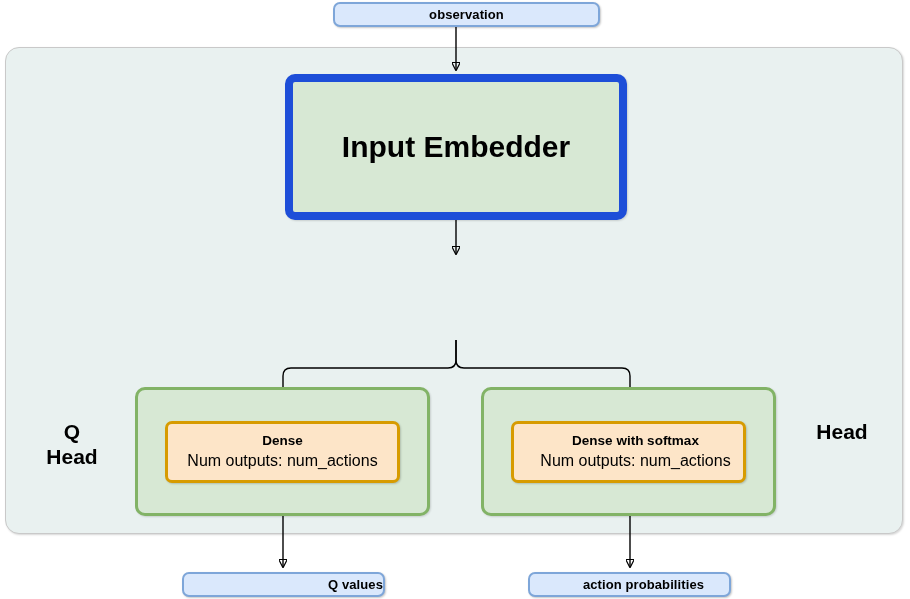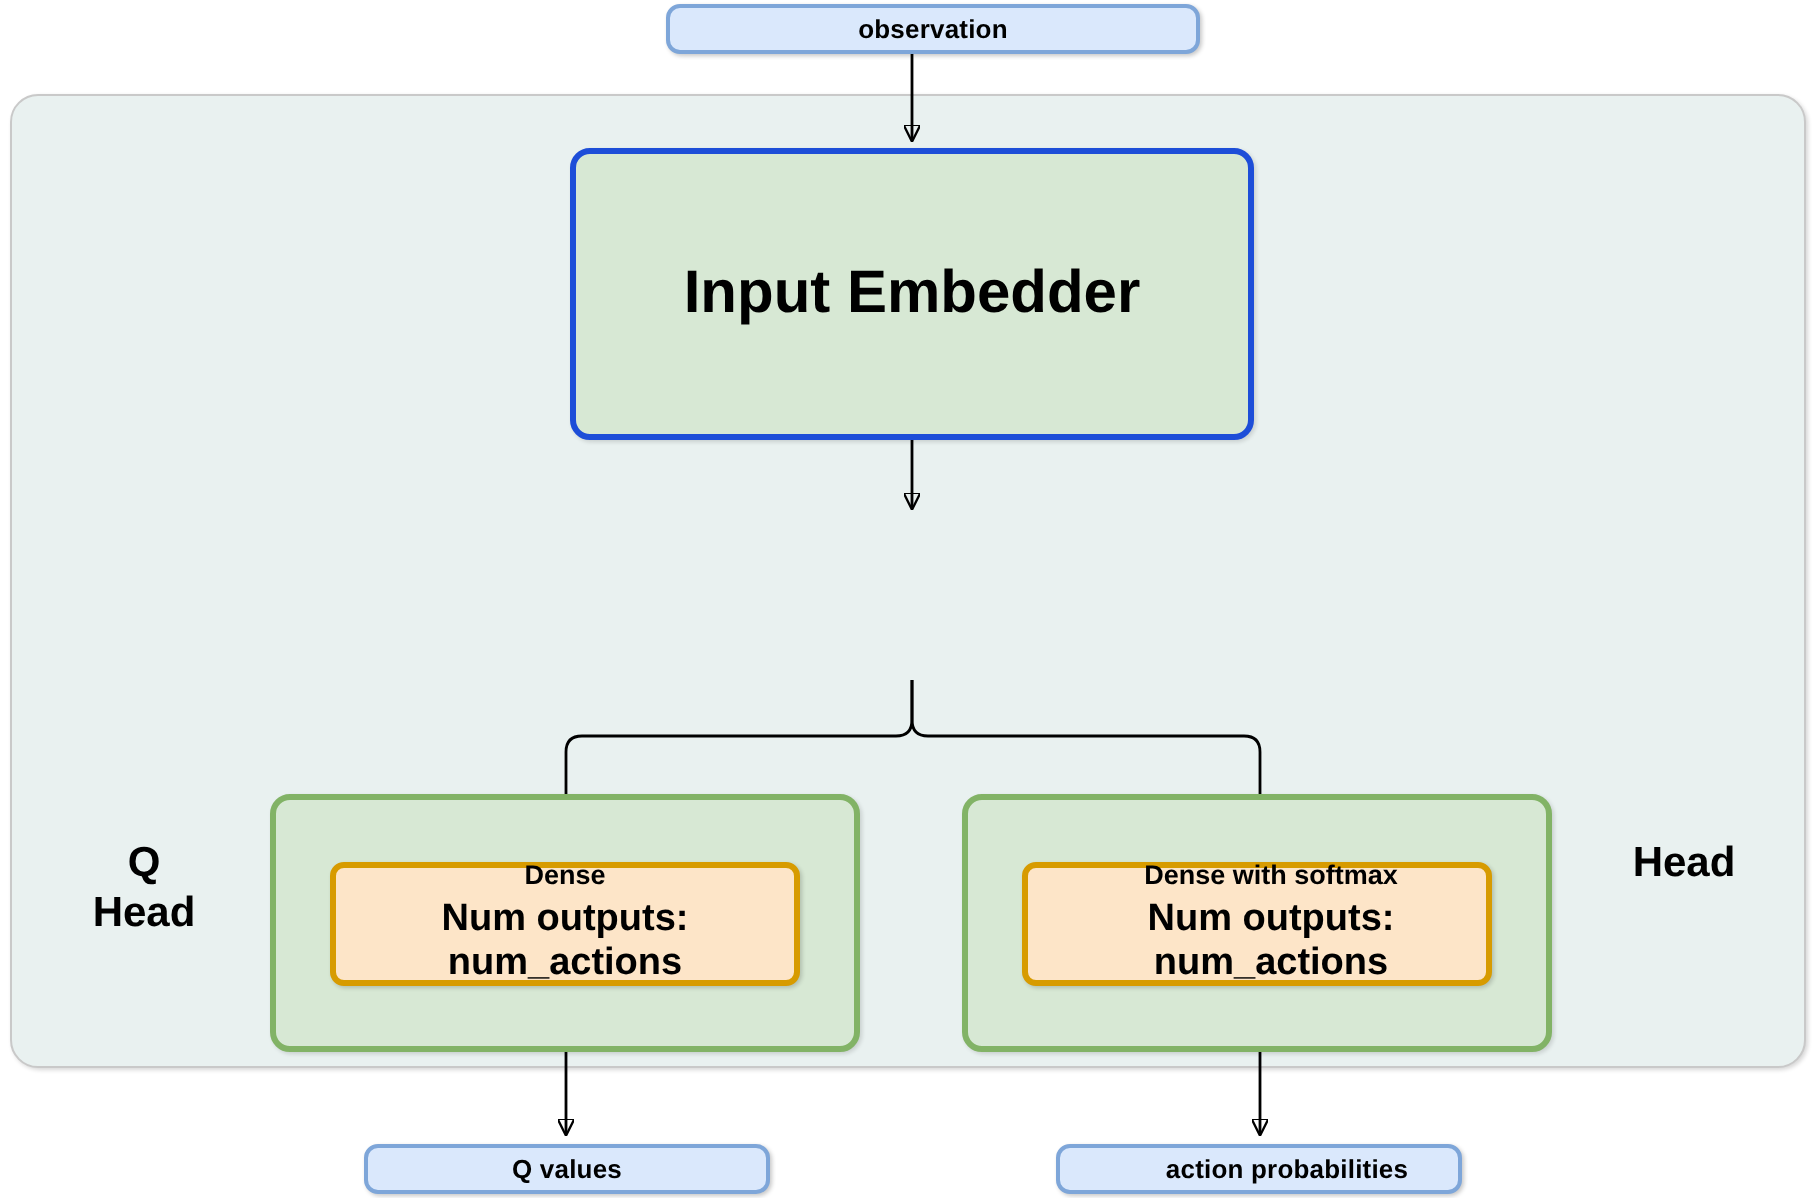--- a/index.html
+++ b/index.html
@@ -46,59 +46,58 @@
     border-radius: 7px;
     font-size: 13px;
     font-weight: bold;
     letter-spacing: 0.1px;
     box-shadow: 1px 1px 2px rgba(0,0,0,0.22);
   }
 
   
   .green-box {
     background: #d7e8d4;
-    border: 3px solid #1d4ed8;
+    border: 8px solid #1d4ed8;
     border-radius: 10px;
     box-shadow: 1px 1px 2px rgba(0,0,0,0.14);
   }
   .green-box.title-lg {
     font-size: 30px;
     font-weight: bold;
   }
   .green-box.title-md {
     font-size: 25px;
     font-weight: bold;
   }
 
   
   .head-box {
     background: #d7e8d4;
     border: 3px solid #82b366;
     border-radius: 10px;
     box-shadow: 1px 1px 2px rgba(0,0,0,0.14);
-    margin-top: 10px;
   }
 
   
   .orange-box {
     background: #fde5c8;
     border: 3px solid #d79b00;
     border-radius: 7px;
     box-shadow: 1px 1px 2px rgba(0,0,0,0.18);
     padding: 4px 6px;
     gap: 4px;
   }
   .orange-title {
     font-size: 13.5px;
     font-weight: bold;
     line-height: 1.15;
   }
   .orange-sub {
-    font-size: 19px;
-    font-weight: bold;
+    font-size: 16px;
+    font-weight: normal;
     line-height: 1.15;
   }
 
   
   .side-label {
     position: absolute;
     font-size: 21px;
     font-weight: bold;
     line-height: 1.18;
     text-align: center;
@@ -172,21 +171,21 @@
     <div class="node orange-box" style="position:relative; left:0; top:0; width:235px; height:62px;padding-left:20px;">
       <div class="orange-title">Dense with softmax</div>
       <div class="orange-sub">Num outputs: num_actions</div>
     </div>
   </div>
 
   <div class="side-label" style="left:792px; top:420px; width:100px;">
     <div>Head</div>
   </div>
 
-  <div class="node io-box" style="left:182px; top:572px; width:203px; height:25px;">
+  <div class="node io-box" style="left:182px; top:572px; width:203px; height:25px;align-items:flex-end;">
     <span>Q values</span>
   </div>
 
   <div class="node io-box" style="left:528px; top:572px; width:203px; height:25px;padding-left:28px;">
     <span>action probabilities</span>
   </div>
 
 </div>
 
 </body></html>

